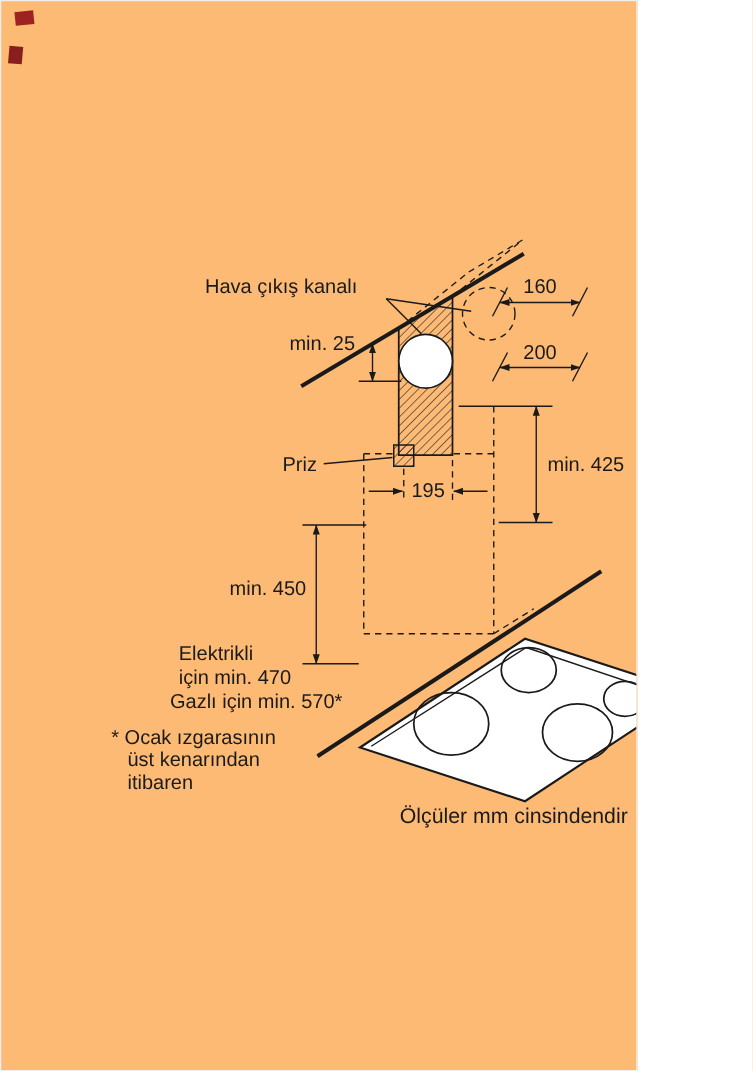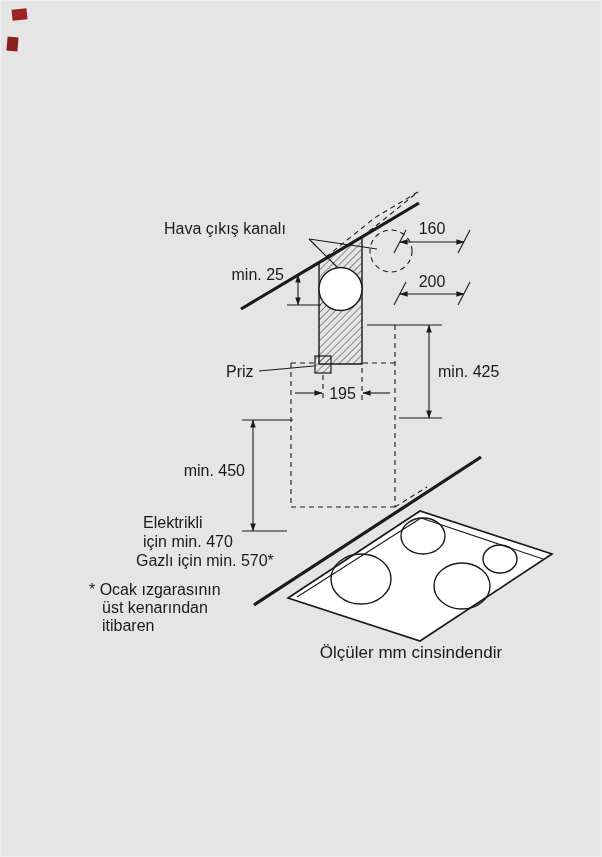--- a/index.html
+++ b/index.html
@@ -1,20 +1,20 @@
 <!DOCTYPE html>
 <html><head>
 <meta charset="utf-8">
 <style>
   html, body { margin: 0; padding: 0; background: #ffffff; }
   .canvas {
     position: relative;
-    width: 602px;
+    width: 510px;
     height: 857px;
-    background: #e5e5e5;
+    background: #fdba74;
     border: 1px solid #eeeeee;
     box-sizing: border-box;
     overflow: hidden;
     font-family: "Liberation Sans", sans-serif;
   }
   svg { position: absolute; top: 0; left: 0; }
   svg text {
     font-family: "Liberation Sans", sans-serif;
     font-size: 16px;
     fill: #1a1a1a;

